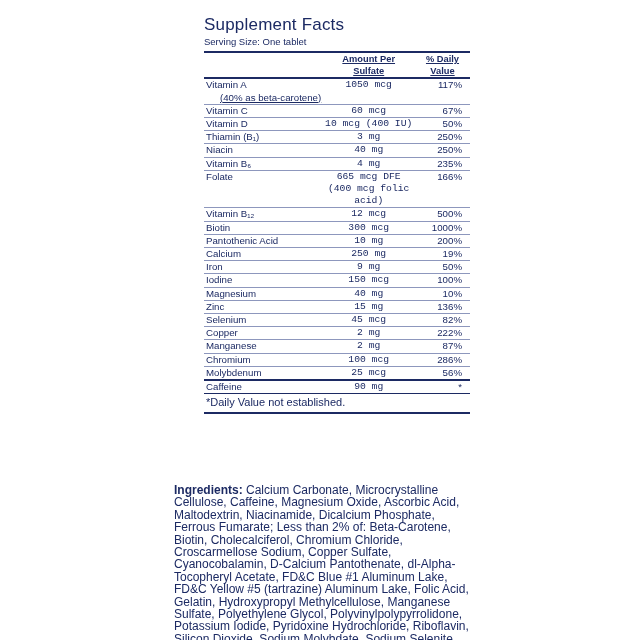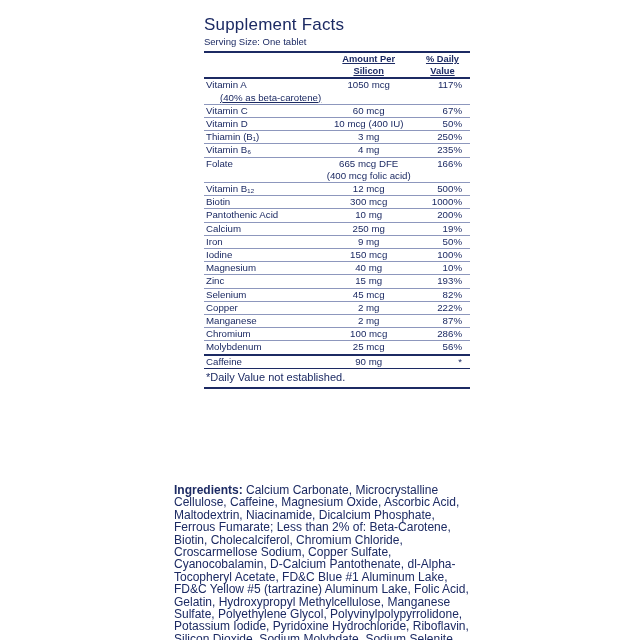--- a/index.html
+++ b/index.html
@@ -62,21 +62,21 @@
     padding-bottom: 1px;
     line-height: 10.5px;
     font-size: 9.3px;
     text-decoration: underline;
   }
   .col-name { width: 120px; text-align: left; padding-left: 2px; }
   .col-amt  { width: 96px;  text-align: center; }
   .col-dv   { width: 48px;  text-align: right; padding-right: 6px;}
   .row td { padding-top: 1.5px; padding-bottom: 1.5px; }
   .row .col-name { text-align: left; padding-left: 2px; }
-  .row .col-amt { text-align: center; }
+  .row .col-amt { text-align: center; font-family: Liberation Mono, monospace; }
   .row .col-dv { text-align: right; padding-right: 8px; }
   .sub {
     display: block;
     padding-left: 14px;
     text-decoration: underline;
   }
   .sub2 {
     display: block;
     text-align: center;
   }
@@ -111,21 +111,21 @@
   <div class="title">Supplement Facts</div>
   <div class="serving">Serving Size: One tablet</div>
   <div class="rule-heavy"></div>
 
   <table class="facts">
     <tbody>
       <tr class="hdr">
         <td class="col-name"></td>
         <td class="col-amt">
           <span>Amount Per</span><br>
-          <span>Silicon</span>
+          <span>Sulfate</span>
         </td>
         <td class="col-dv">
           <span>% Daily</span><br>
           <span>Value</span>
         </td>
       </tr>
 
       <tr class="row heavy-sep">
         <td class="col-name">
           <span>Vitamin A</span>
@@ -144,20 +144,25 @@
         <td class="col-name">Vitamin D</td>
         <td class="col-amt">10 mcg (400 IU)</td>
         <td class="col-dv">50%</td>
       </tr>
       <tr class="row thin-sep">
         <td class="col-name">Thiamin (B₁)</td>
         <td class="col-amt">3 mg</td>
         <td class="col-dv">250%</td>
       </tr>
       <tr class="row thin-sep">
+        <td class="col-name">Niacin</td>
+        <td class="col-amt">40 mg</td>
+        <td class="col-dv">250%</td>
+      </tr>
+      <tr class="row thin-sep">
         <td class="col-name">Vitamin B₆</td>
         <td class="col-amt">4 mg</td>
         <td class="col-dv">235%</td>
       </tr>
 
       <tr class="row thin-sep">
         <td class="col-name">Folate</td>
         <td class="col-amt">
           <span>665 mcg DFE</span>
           <span class="sub2">(400 mcg folic acid)</span>
@@ -196,21 +201,21 @@
         <td class="col-dv">100%</td>
       </tr>
       <tr class="row thin-sep">
         <td class="col-name">Magnesium</td>
         <td class="col-amt">40 mg</td>
         <td class="col-dv">10%</td>
       </tr>
       <tr class="row thin-sep">
         <td class="col-name">Zinc</td>
         <td class="col-amt">15 mg</td>
-        <td class="col-dv">193%</td>
+        <td class="col-dv">136%</td>
       </tr>
       <tr class="row thin-sep">
         <td class="col-name">Selenium</td>
         <td class="col-amt">45 mcg</td>
         <td class="col-dv">82%</td>
       </tr>
       <tr class="row thin-sep">
         <td class="col-name">Copper</td>
         <td class="col-amt">2 mg</td>
         <td class="col-dv">222%</td>

